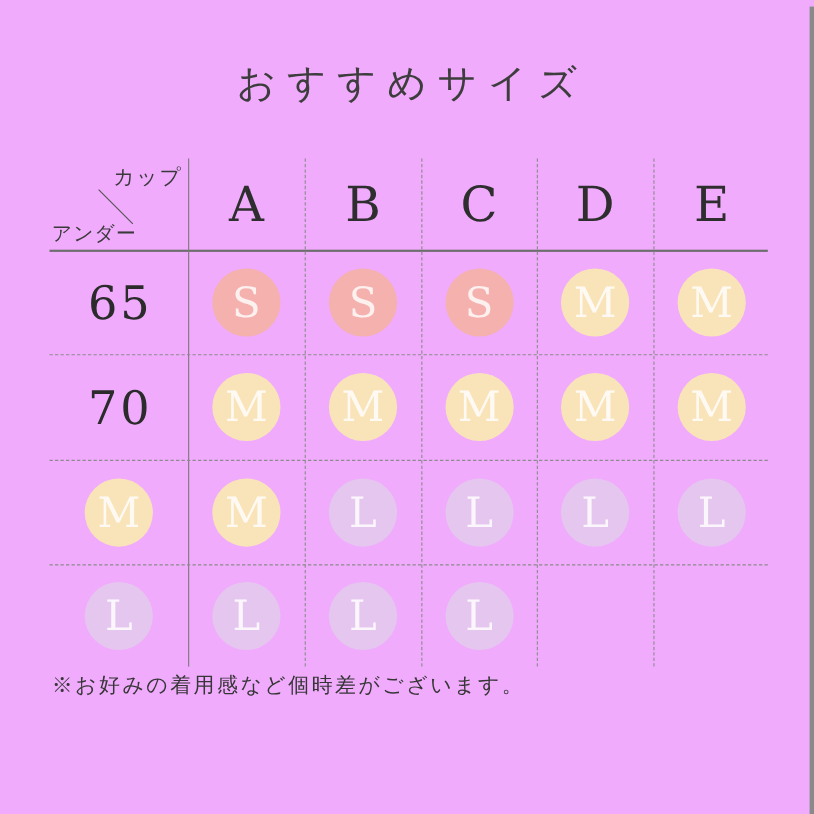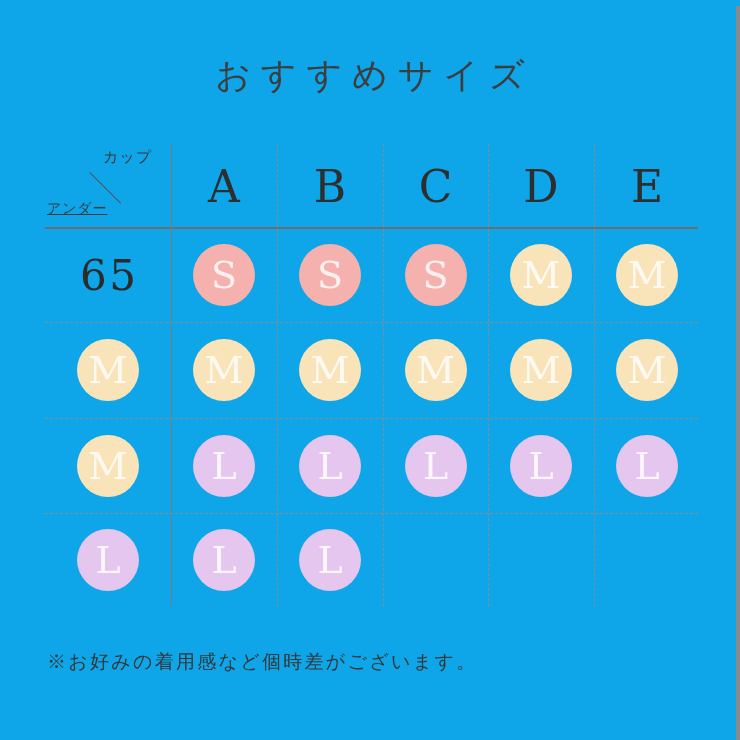--- a/index.html
+++ b/index.html
@@ -1,17 +1,17 @@
 <!DOCTYPE html>
 <html><head>
 <meta charset="utf-8">
 <style>
   html,body{margin:0;padding:0;background:#fff;}
   .canvas{
-    position:relative;width:740px;height:740px;background:#0ea5e9;overflow:hidden;
+    position:relative;width:740px;height:740px;background:#f0abfc;overflow:hidden;
     font-family:"Liberation Sans", sans-serif;color:#383838;
   }
   
   .title{
     position:absolute;top:52px;left:0;width:740px;text-align:center;
     font-family:"DejaVu Serif","Liberation Serif",serif;
     font-size:35px;letter-spacing:0.28em;color:#3d3d3d;text-indent:0.28em;
   }
   
   .table{position:absolute;left:45px;top:144px;width:655px;height:462px;}
@@ -31,38 +31,38 @@
   }
   .circle{
     width:62px;height:62px;border-radius:50%;
     display:flex;align-items:center;justify-content:center;
     font-family:"DejaVu Serif","Liberation Serif",serif;
     font-size:38px;color:rgba(255,255,255,0.82);
   }
   
   .corner{position:relative;}
   .corner .cup{
-    position:absolute;left:58px;top:4px;font-size:15px;color:#3a3a3a;
+    position:absolute;left:58px;top:4px;font-size:19px;color:#3a3a3a;
     font-family:"DejaVu Serif","Liberation Serif",serif;letter-spacing:0.08em;
   }
   .corner .under{
-    position:absolute;left:2px;top:56px;font-size:14px;color:#3a3a3a;
-    font-family:"DejaVu Serif","Liberation Serif",serif;letter-spacing:0.06em;text-decoration:underline;
+    position:absolute;left:2px;top:56px;font-size:18px;color:#3a3a3a;
+    font-family:"DejaVu Serif","Liberation Serif",serif;letter-spacing:0.06em;
   }
   .corner .diag{
     position:absolute;left:45px;top:28px;width:44px;height:0;
     border-top:1.5px solid #555;transform:rotate(45deg);transform-origin:left top;
   }
   
   .hline-solid{position:absolute;left:0;top:83px;width:653px;height:0;border-top:2px solid #6e6e6e;}
   .vline-solid{position:absolute;left:126px;top:0;width:0;height:462px;border-left:1.5px solid #7a7a7a;}
   .vline-dashed{position:absolute;top:0;width:0;height:462px;border-left:1.5px dashed #8b8b8b;}
   .hline-dashed{position:absolute;left:0;width:653px;height:0;border-top:1.5px dashed #8b8b8b;}
   
-  .notes{position:absolute;left:47px;top:646px;font-size:19px;line-height:32px;
+  .notes{position:absolute;left:47px;top:608px;font-size:19px;line-height:32px;
     color:#363636;letter-spacing:0.12em;}
   
   .edge-line{position:absolute;right:0;top:6px;width:4px;height:734px;background:#8a8a8a;}
 </style>
 </head>
 <body>
 
 <div class="canvas">
 
   <div class="title">おすすめサイズ</div>
@@ -89,20 +89,21 @@
         </div>
         <div class="cell ">
           <div class="circle" style="background: rgb(245, 177, 174); color: rgba(255, 255, 255, 0.82);">S</div>
         </div>
         <div class="cell ">
           <div class="circle" style="background: rgb(249, 228, 186); color: rgba(255, 255, 255, 0.82);">M</div>
         </div>
         <div class="cell ">
           <div class="circle" style="background: rgb(249, 228, 186); color: rgba(255, 255, 255, 0.82);">M</div>
         </div>
+        <div class="cell rowhead">70</div>
         <div class="cell ">
           <div class="circle" style="background: rgb(249, 228, 186); color: rgba(255, 255, 255, 0.82);">M</div>
         </div>
         <div class="cell ">
           <div class="circle" style="background: rgb(249, 228, 186); color: rgba(255, 255, 255, 0.82);">M</div>
         </div>
         <div class="cell ">
           <div class="circle" style="background: rgb(249, 228, 186); color: rgba(255, 255, 255, 0.82);">M</div>
         </div>
         <div class="cell ">

